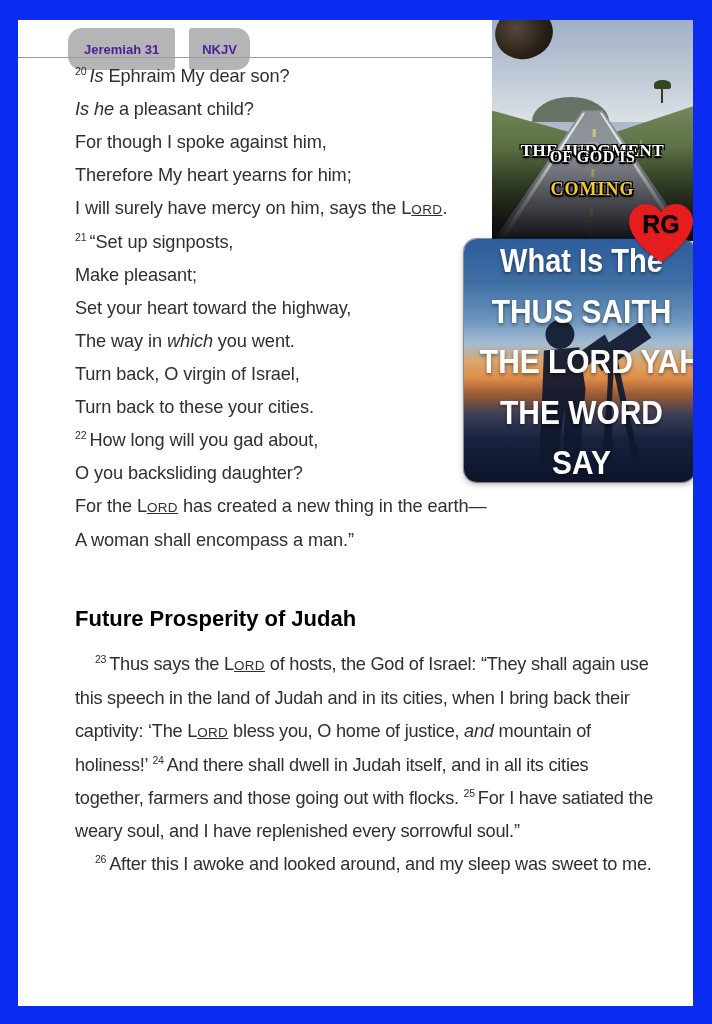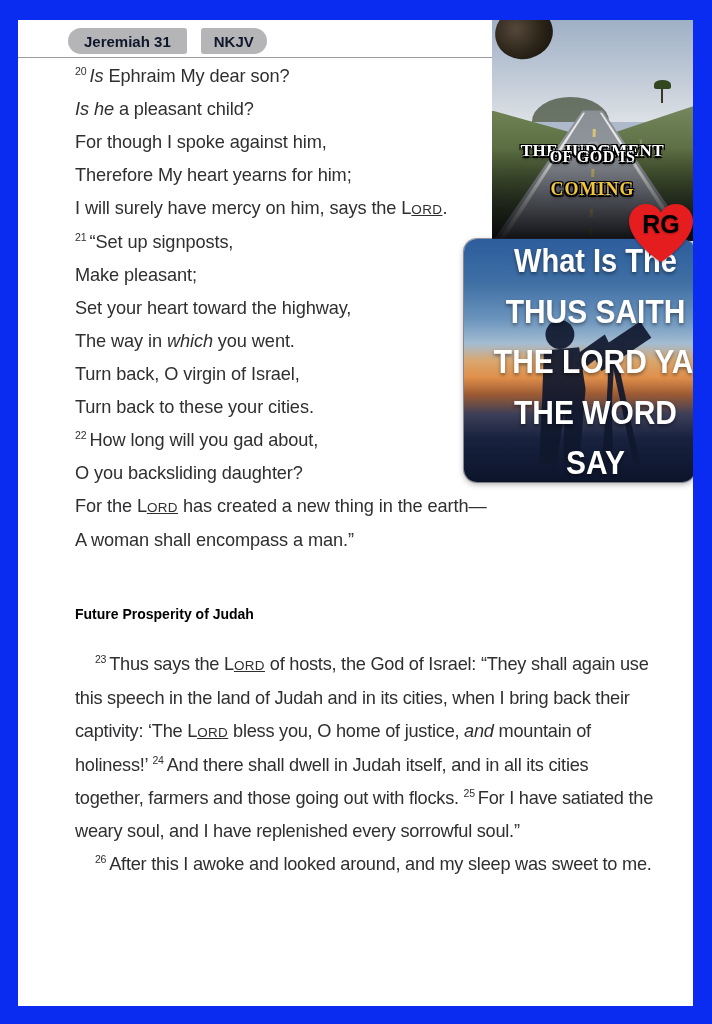--- a/index.html
+++ b/index.html
@@ -7,40 +7,40 @@
   body { background:#0A2CF0; position:relative; font-family:"Liberation Sans", sans-serif; overflow:hidden; }
 
   .page {
     position:absolute; left:18px; top:20px; width:675px; height:986px;
     background:#ffffff; overflow:hidden;
   }
 
   
   .pillbar { position:absolute; left:50px; top:8px; height:27px; display:flex; gap:2px; }
   .pill {
-    background:#b5b5b7; color:#0f172a; border:none; font-family:"Liberation Sans",sans-serif;
-    font-weight:bold; font-size:15px; height:26px; display:flex; align-items:center; justify-content:center;
+    background:#b5b5b7; color:#4c1d95; border:none; font-family:"Liberation Sans",sans-serif;
+    font-weight:bold; font-size:13px; height:42px; display:flex; align-items:center; justify-content:center;
     padding:0 16px; cursor:pointer;
   }
   .pill-left  { border-radius:14px 3px 3px 14px; }
   .pill-right { border-radius:3px 14px 14px 3px; padding:0 13px;margin-left:12px; }
   .separator { position:absolute; left:0; top:37px; width:474px; height:1px; background:#9b9b9b; }
 
   
   .poetry {
     position:absolute; left:57px; top:40px; width:480px;
     font-size:18.2px; line-height:33px; color:#2f2f31; letter-spacing:-0.1px;
   }
   .poetry .vline { white-space:nowrap; }
   sup { font-size:0.58em; vertical-align:super; line-height:0; margin-right:3px; }
   em { font-style:italic; }
   .lord .sc { font-size:0.74em; letter-spacing:0.4px;text-decoration:underline; }
 
   .section-heading {
-    position:absolute; left:57px; top:586px; font-size:14px; font-weight:bold; color:#000;
+    position:absolute; left:57px; top:586px; font-size:22px; font-weight:bold; color:#000;
   }
 
   .prose {
     position:absolute; left:57px; top:628px; width:580px;
     font-size:18.2px; line-height:33px; color:#2f2f31; letter-spacing:-0.25px; text-align:left;
   }
   .prose p { text-indent:20px; margin:0; }
 
   
   .card-judgment {
@@ -98,21 +98,21 @@
   .card-scripture {
     position:absolute; left:446px; top:219px; width:231px; height:243px;
     border-radius:13px; overflow:hidden; z-index:4;
     box-shadow:0 0 0 1px rgba(40,40,60,.45), 0 2px 6px rgba(0,0,0,.35);
     background:linear-gradient(180deg,
       #2d5d9c 0%, #3f6fa4 18%, #6b94bd 33%, #a3bcd2 43%,
       #d9a76f 50%, #e08f4b 57%, #9c5a33 64%,
       #3d3f58 72%, #18223e 82%, #0c142b 100%);
   }
   .cs-silhouette { position:absolute; left:14%; top:30%; width:72%; height:66%; opacity:.92; }
-  .cs-lines { position:absolute; left:16px; top:0; width:100%; height:100%;
+  .cs-lines { position:absolute; left:2px; top:0; width:100%; height:100%;
     display:flex; flex-direction:column; justify-content:space-between; padding:5px 0 3px 0; }
   .cs-line { text-align:center; color:#fff; font-weight:bold; white-space:nowrap;
     font-size:34px; line-height:1.0; transform:scaleX(.88); transform-origin:center;
     text-shadow:0 2px 4px rgba(0,0,0,.45); }
   .cs-line-first { font-size:33px; }
 </style>
 </head>
 <body>
 
 <div class="frame">

